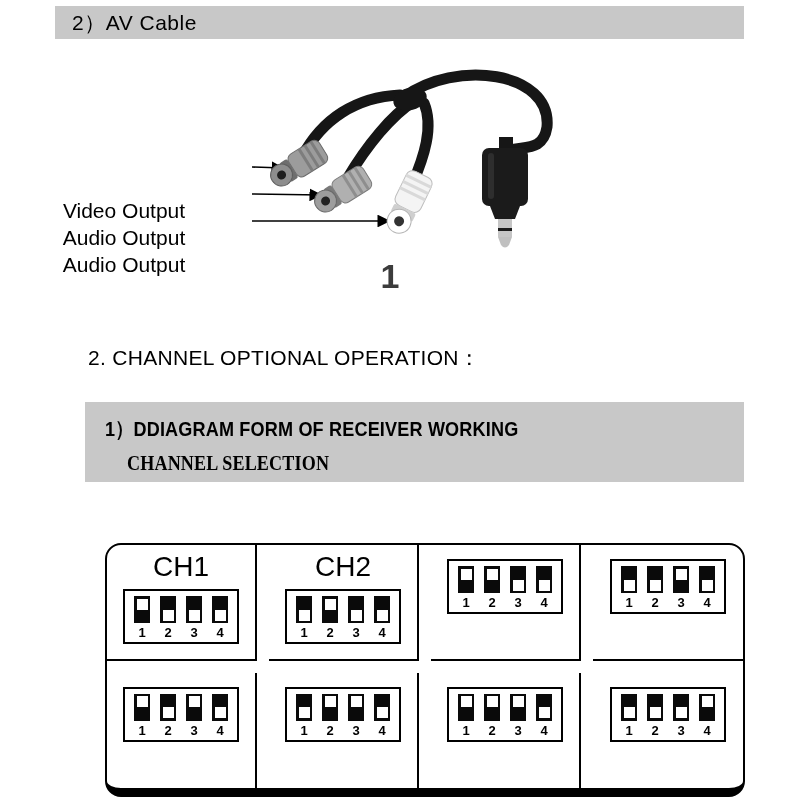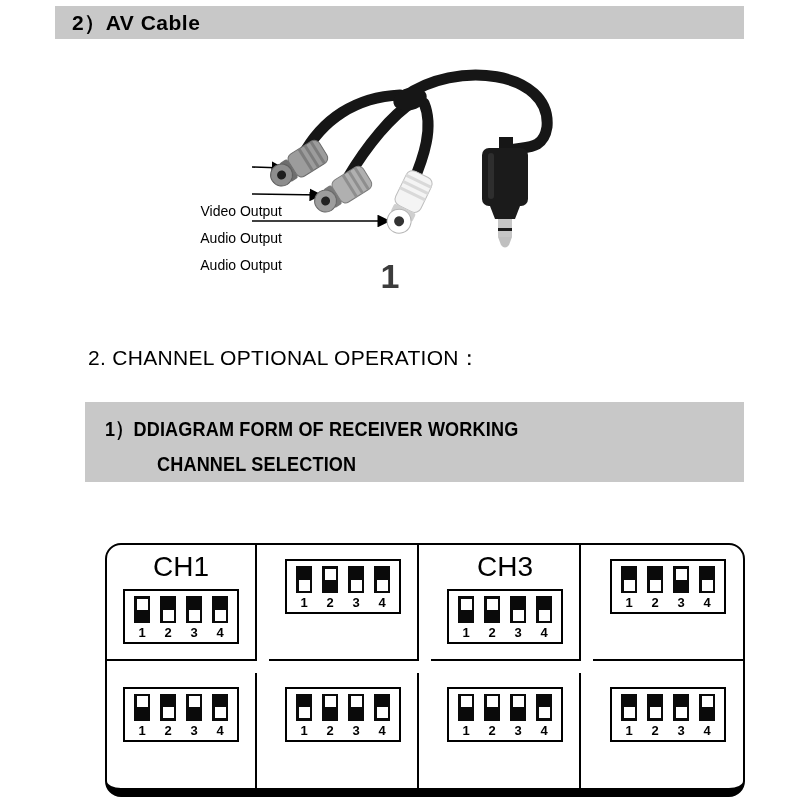--- a/index.html
+++ b/index.html
@@ -7,28 +7,28 @@
     position:relative; width:800px; height:807px; background:#ffffff;
     font-family:"Liberation Sans", sans-serif; color:#000; overflow:hidden;
   }
 
   
   .header-bar {
     position:absolute; left:55px; top:6px; width:689px; height:33px;
     background:#c8c8c8; display:flex; align-items:center; padding-left:17px;
     box-sizing:border-box;
   }
-  .header-bar span { font-size:21px; font-weight:bold; letter-spacing:0.5px; }
+  .header-bar span { font-size:21px; font-weight:normal; letter-spacing:0.5px; }
 
   
   .figure { position:absolute; left:0; top:45px; width:800px; height:235px; }
   .figure svg { position:absolute; left:0; top:0; }
   .cable-label {
-    position:absolute; left:0; width:248px; text-align:right;
-    font-size:14px; line-height:20px; color:#000;margin-left:34px;
+    position:absolute; left:0; width:248px; text-align:center;
+    font-size:21px; line-height:20px; color:#000;
   }
   .figure-number {
     position:absolute; left:368px; top:257px; width:44px; text-align:center;
     font-size:34px; font-weight:bold; color:#3c3c3c;
   }
 
   
   .heading2 {
     position:absolute; left:88px; top:344px;
     font-size:21px; font-weight:normal; letter-spacing:0.3px;
@@ -37,21 +37,21 @@
   
   .subsection {
     position:absolute; left:85px; top:402px; width:659px; height:80px;
     background:#c8c8c8; box-sizing:border-box; padding:10px 0 0 20px;
   }
   .subsection .line { line-height:33px; white-space:nowrap; }
   .cond {
     display:inline-block; transform:scaleX(0.86); transform-origin:0 50%;
     font-size:21px; font-weight:bold; letter-spacing:0.2px; white-space:nowrap;
   }
-  .line2 { margin-left:52px; }
+  .line2 { margin-left:22px;font-family:Liberation Serif, serif; }
 
   
   .channel-table {
     position:absolute; left:105px; top:543px; width:640px; height:254px;
     box-sizing:border-box; border:2px solid #000; border-bottom-width:9px;
     border-radius:16px; display:grid;
     grid-template-columns:repeat(4,1fr); grid-template-rows:1fr 1fr;
     overflow:hidden; background:#fff;gap:12px;
   }
   .cell { border-right:2px solid #000; border-bottom:2px solid #000; padding-top:7px; box-sizing:border-box; }
@@ -184,46 +184,46 @@
         <div class="num-row">
             <span>1</span>
             <span>2</span>
             <span>3</span>
             <span>4</span>
           </div>
       </div>
     </div>
 
     <div class="cell">
-      <div class="dip">
-        <div class="sw-row">
-            <div class="sw down">
-              <span class="handle"></span>
-            </div>
-            <div class="sw up">
-              <span class="handle"></span>
-            </div>
-            <div class="sw down">
-              <span class="handle"></span>
-            </div>
-            <div class="sw down">
-              <span class="handle"></span>
-            </div>
-          </div>
-        <div class="num-row">
-            <span>1</span>
-            <span>2</span>
-            <span>3</span>
-            <span>4</span>
-          </div>
-      </div>
-    </div>
-
-    <div class="cell">
-      <div class="ch-name">CH3</div>
+      <div class="ch-name">CH2</div>
+      <div class="dip">
+        <div class="sw-row">
+            <div class="sw down">
+              <span class="handle"></span>
+            </div>
+            <div class="sw up">
+              <span class="handle"></span>
+            </div>
+            <div class="sw down">
+              <span class="handle"></span>
+            </div>
+            <div class="sw down">
+              <span class="handle"></span>
+            </div>
+          </div>
+        <div class="num-row">
+            <span>1</span>
+            <span>2</span>
+            <span>3</span>
+            <span>4</span>
+          </div>
+      </div>
+    </div>
+
+    <div class="cell">
       <div class="dip">
         <div class="sw-row">
             <div class="sw up">
               <span class="handle"></span>
             </div>
             <div class="sw up">
               <span class="handle"></span>
             </div>
             <div class="sw down">
               <span class="handle"></span>

